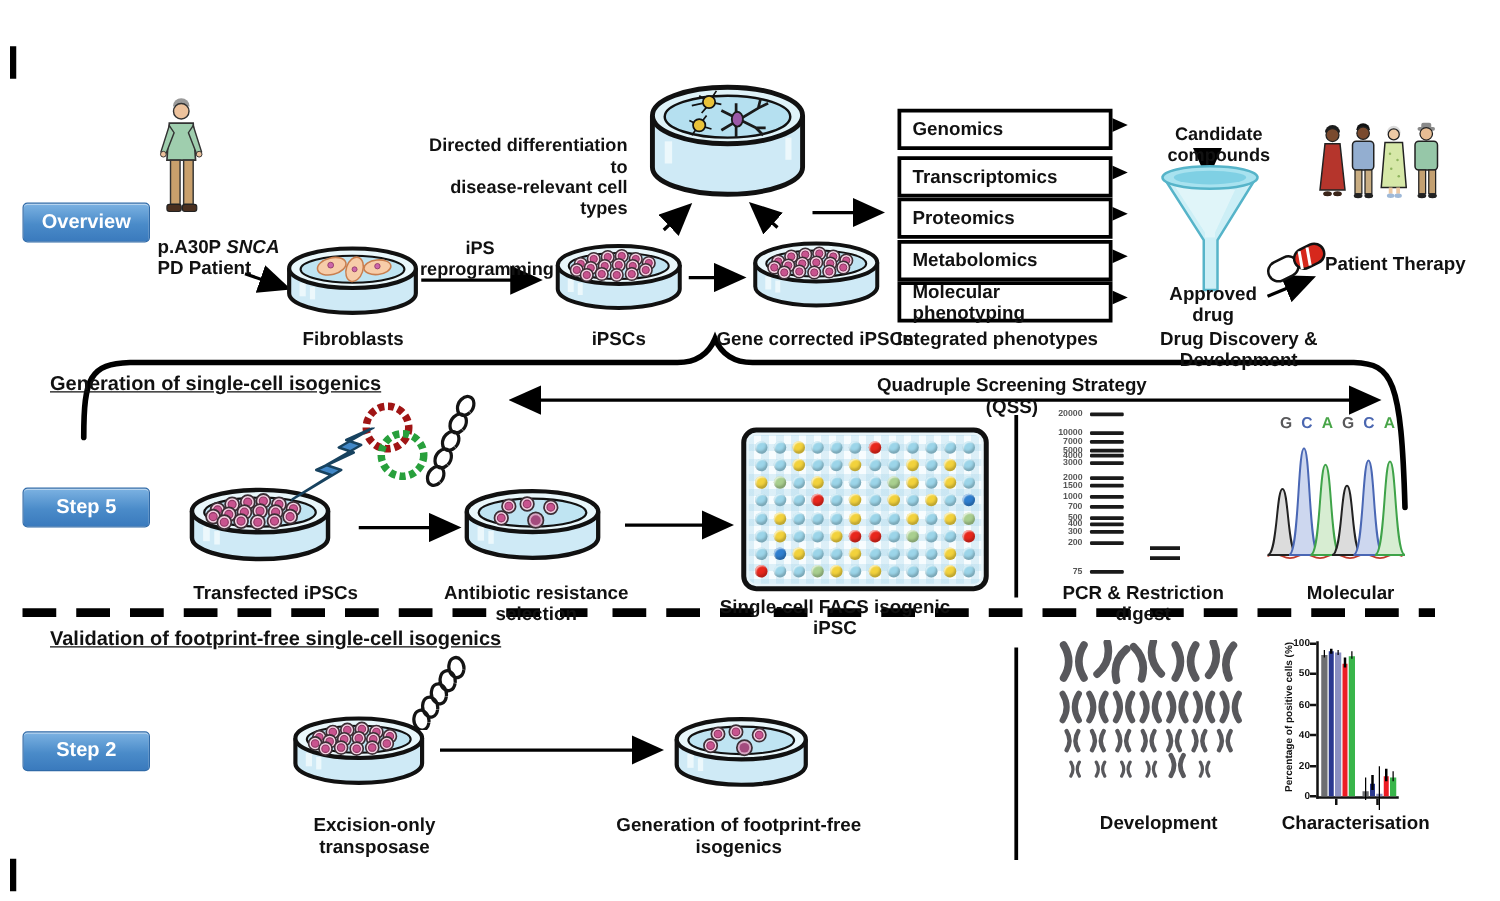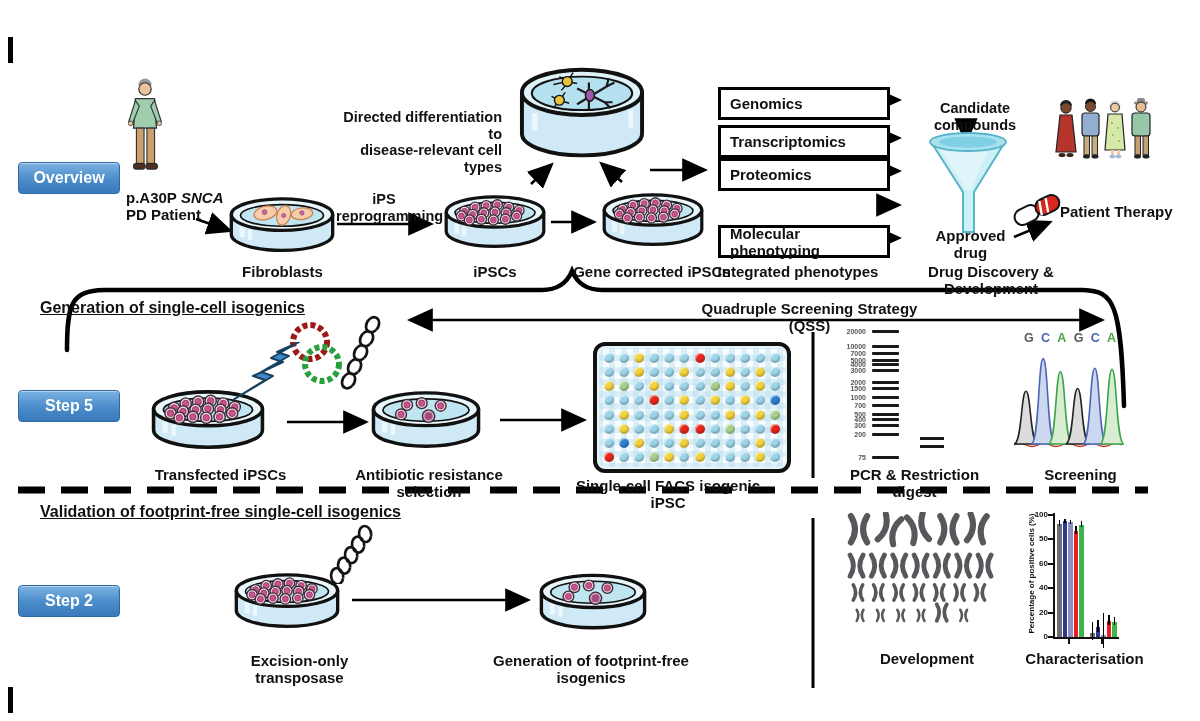--- a/index.html
+++ b/index.html
@@ -199,20 +199,23 @@
 
   <div class="abs obox" style="left:718px;top:87px;z-index:2">
       <span>Genomics</span>
     </div>
   <div class="abs obox" style="left:718px;top:125px;z-index:2">
       <span>Transcriptomics</span>
     </div>
   <div class="abs obox" style="left:718px;top:158px;z-index:2">
       <span>Proteomics</span>
     </div>
+  <div class="abs obox" style="left:718px;top:192px;z-index:2">
+      <span>Metabolomics</span>
+    </div>
   <div class="abs obox" style="left:718px;top:225px;z-index:2">
       <span>Molecular phenotyping</span>
     </div>
   <div class="abs lbl15 ctr" style="left:712px;top:263px;width:172px;z-index:2">Integrated phenotypes</div>
 
   <div class="abs lbl ctr" style="left:900px;top:100px;width:150px;z-index:2">Candidate compounds</div>
   <svg class="abs" style="left:928px;top:130px;width:80px;height:108px;z-index:2" viewBox="0 0 80 108">
     <path d="M3,12 L35,62 L35,102 L46,102 L46,62 L77,12 Z" fill="#cdeff6" stroke="#56b4c9" stroke-width="2"></path>
     <path d="M10,16 L36,56 L36,60 L44,60 L44,56 L60,22 Z" fill="#e8f8fb" opacity="0.7"></path>
     <ellipse cx="40" cy="12" rx="38" ry="9" fill="#a8e2ef" stroke="#56b4c9" stroke-width="2"></ellipse>
@@ -449,21 +452,21 @@
     </div>
   <svg class="abs" style="left:1012px;top:348px;width:114px;height:104px;z-index:2" viewBox="0 0 114 104">
     <path d="M2,97 q6,-3 12,0 t12,0 t12,0 t12,0 t12,0 t12,0 t12,0 t12,0 t12,0" fill="none" stroke="#c0392b" stroke-width="1.3"></path>
   <path d="M 2 96 C 10 96 9 43.2 14 43.2 C 19 43.2 18 96 26 96 Z" fill="#dcdcdc" stroke="#222222" stroke-width="1.6"></path>
       <path d="M 19.2 96 C 27.2 96 26.2 10.64 31.2 10.64 C 36.2 10.64 35.2 96 43.2 96 Z" fill="#cdd7ef" stroke="#4a67b4" stroke-width="1.6"></path>
       <path d="M 36.4 96 C 44.4 96 43.4 23.840000000000003 48.4 23.840000000000003 C 53.4 23.840000000000003 52.4 96 60.4 96 Z" fill="#d7edd2" stroke="#3fa349" stroke-width="1.6"></path>
       <path d="M 53.599999999999994 96 C 61.599999999999994 96 60.599999999999994 40.56 65.6 40.56 C 70.6 40.56 69.6 96 77.6 96 Z" fill="#dcdcdc" stroke="#222222" stroke-width="1.6"></path>
       <path d="M 70.8 96 C 78.8 96 77.8 20.320000000000007 82.8 20.320000000000007 C 87.8 20.320000000000007 86.8 96 94.8 96 Z" fill="#cdd7ef" stroke="#4a67b4" stroke-width="1.6"></path>
       <path d="M 88 96 C 96 96 95 21.200000000000003 100 21.200000000000003 C 105 21.200000000000003 104 96 112 96 Z" fill="#d7edd2" stroke="#3fa349" stroke-width="1.6"></path>
     </svg>
-  <div class="abs lbl15 ctr" style="left:1028px;top:466px;width:105px;z-index:2">Screening</div>
+  <div class="abs lbl15 ctr" style="left:1028px;top:466px;width:105px;z-index:2">Molecular</div>
 
   <div class="abs hdr" style="left:40px;top:503px;z-index:2">Validation of footprint-free single-cell isogenics</div>
   <div class="abs badge" style="left:18px;top:585px;z-index:2">
       <span>Step 2</span>
     </div>
 
   <svg class="abs" style="left:324px;top:522px;width:80px;height:62px;z-index:2" viewBox="0 0 80 62">
     <g transform="rotate(-38 40 31)">
       <path d="M8,38 a6,8 30 1 1 0.2,-0.2 M20,34 a6,8 30 1 1 0.2,-0.2 M32,30 a6,8 30 1 1 0.2,-0.2 M44,26 a6,8 30 1 1 0.2,-0.2 M56,22 a6,8 30 1 1 0.2,-0.2" fill="none" stroke="#141414" stroke-width="2.6"></path>
     </g>

